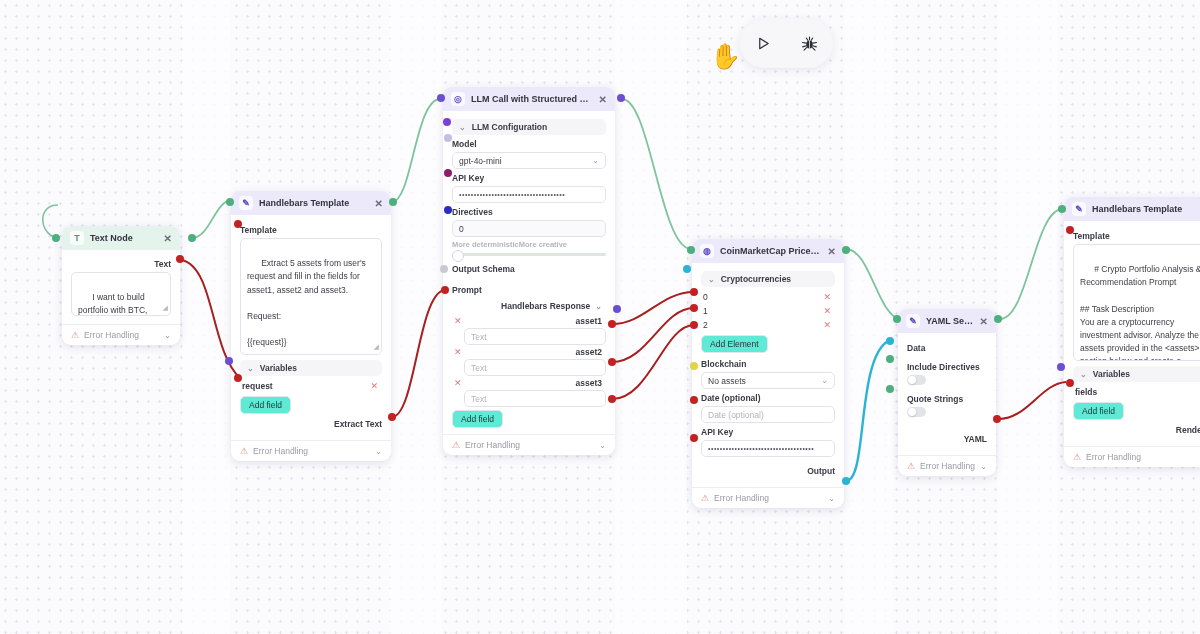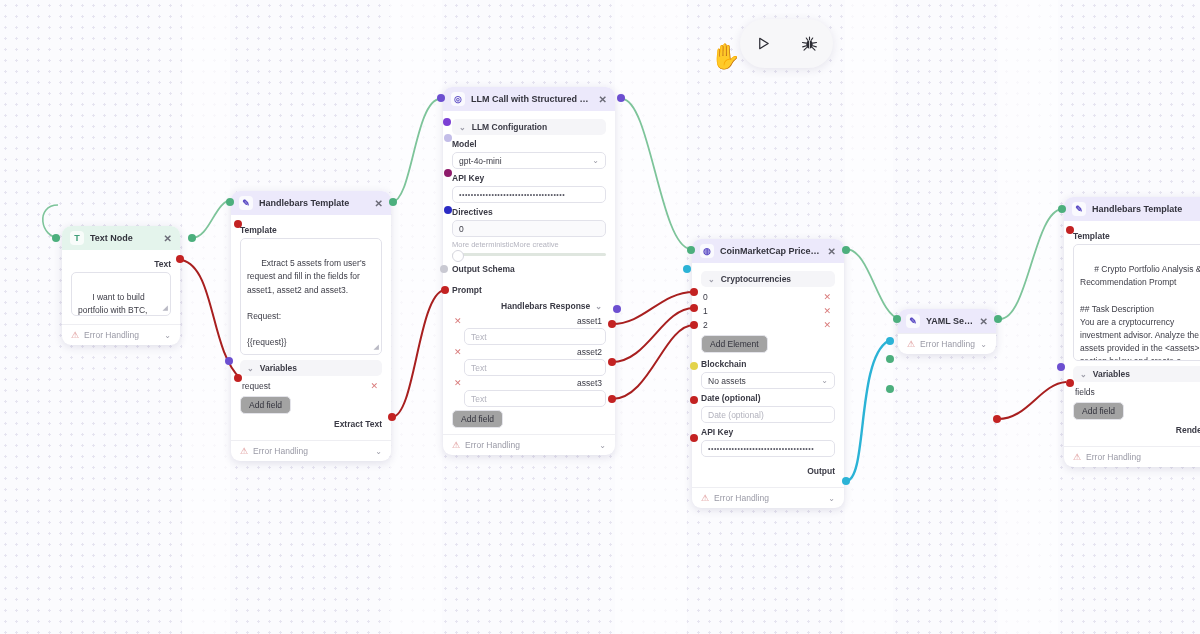--- a/index.html
+++ b/index.html
@@ -64,37 +64,37 @@
   .fld.sel{ justify-content:space-between; }
   .dots{ letter-spacing:.5px; font-size:7px; color:#5a5a66; }
   .caret{ color:#9a9aa6; font-size:8px; }
   .sect{
     background:#f5f5f8; border-radius:5px; padding:3px 7px; margin:5px 0 3px;
     display:flex; align-items:center; gap:6px; font-size:8.5px; font-weight:bold; color:#3a3a45;
   }
   .row{ display:flex; align-items:center; justify-content:space-between;
         padding:2px 4px 2px 2px; font-size:8.5px; color:#3a3a45; }
   .row .rm{ color:#d97b7b; font-size:9px; cursor:pointer; }
-  .row .nm{ font-weight:normal; }
+  .row .nm{ font-weight:bold; }
   .btn{
-    display:inline-block; background:#a3a3a3; border:1px solid #e4e4ea; border-radius:5px;
+    display:inline-block; background:#5eead4; border:1px solid #e4e4ea; border-radius:5px;
     padding:3px 8px; font-size:8.5px; color:#32323c; margin:3px 0 2px; cursor:pointer;
   }
   .right-lbl{ text-align:right; font-size:8.5px; font-weight:bold; color:#3a3a45; padding:3px 0; }
   .err{
     display:flex; align-items:center; gap:5px; border-top:1px solid #eeeef2;
     padding:5px 9px; font-size:8.5px; color:#9a9aa6;
   }
   .err .tri{ color:#d98a8a; font-size:9px; }
   .err .cv{ margin-left:auto; color:#9a9aa6; font-size:8px; }
   .toggle{ width:19px;height:10px;border-radius:6px;background:#e3e3ea;position:relative;margin:2px 0 4px;}
   .toggle::after{content:"";position:absolute;left:1px;top:1px;width:8px;height:8px;border-radius:50%;background:#fff;box-shadow:0 1px 2px rgba(0,0,0,.18);}
   .slider{ height:3px;background:#dfe6df;border-radius:2px;margin-top:4px;position:relative;}
   .slider::after{content:"";position:absolute;left:0;top:-3.5px;width:10px;height:10px;border-radius:50%;background:#fff;border:1px solid #d6d6de;}
-  .hint{ font-size:7.5px;color:#b4b4bf;margin-top:3px; }
+  .hint{ font-size:7.5px;color:#b4b4bf;margin-top:3px;font-weight:bold; }
   .struct{ text-align:right; font-size:8.5px; font-weight:bold; color:#3a3a45;
            padding:3px 4px; display:flex; justify-content:flex-end; gap:5px; align-items:center;}
 
   
   .port{ position:absolute; width:8px; height:8px; border-radius:50%; z-index:6; }
   .p-red{ background:#c32222; }
   .p-green{ background:#4caf7d; }
   .p-cyan{ background:#2bb3d6; }
   .p-purple{ background:#7b3fd4; }
   .p-magenta{ background:#8e1b6b; }
@@ -335,20 +335,28 @@
 <div class="port p-yellow" style="left:690px; top:362px;"></div>
 <div class="port p-red" style="left:690px; top:396px;"></div>
 <div class="port p-red" style="left:690px; top:434px;"></div>
 <div class="port p-cyan" style="left:842px; top:477px;"></div>
 
 <div class="node" style="left:898px; top:309px; width:98px;">
   <div class="node-head head-purple">
     <span class="head-ico">✎</span>
     <span class="head-title">YAML Serializ...</span>
     <span class="head-x">✕</span>
+  </div>
+  <div class="body">
+    <div class="lbl">Data</div>
+    <div class="lbl" style="margin-top:9px;">Include Directives</div>
+    <div class="toggle"></div>
+    <div class="lbl" style="margin-top:9px;">Quote Strings</div>
+    <div class="toggle"></div>
+    <div class="right-lbl" style="margin-top:14px;">YAML</div>
   </div>
   <div class="err">
     <span class="tri">⚠</span>
     <span>Error Handling</span>
     <span class="cv">⌄</span>
   </div>
 </div>
 <div class="port p-green" style="left:893px; top:315px;"></div>
 <div class="port p-green" style="left:994px; top:315px;"></div>
 <div class="port p-cyan" style="left:886px; top:337px;"></div>

